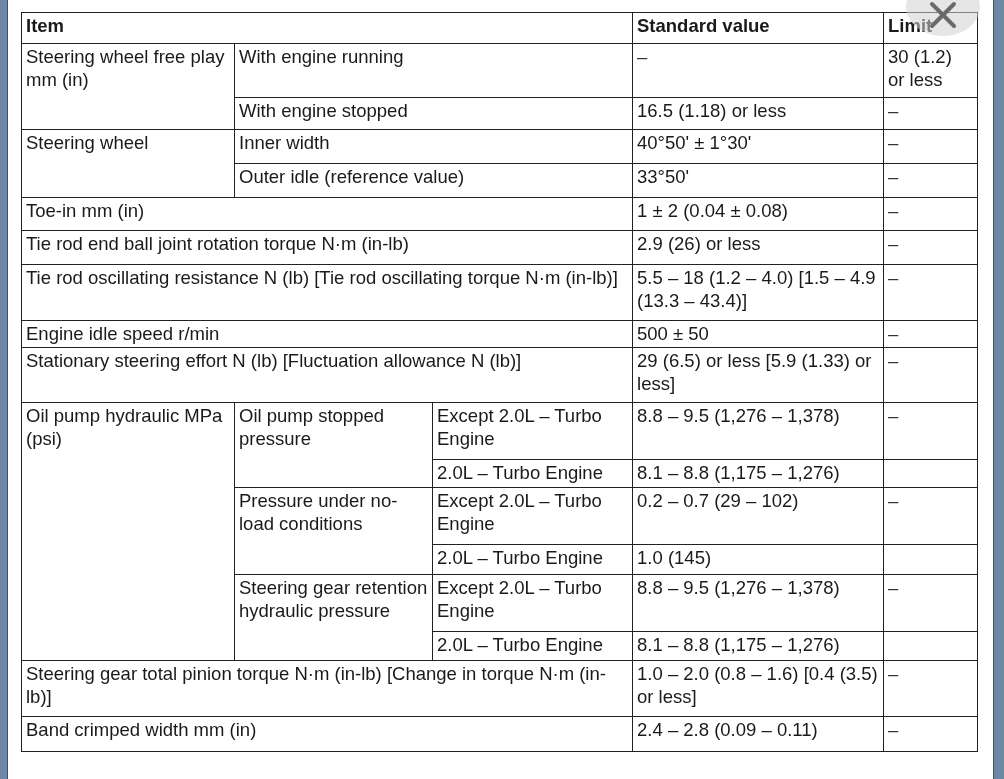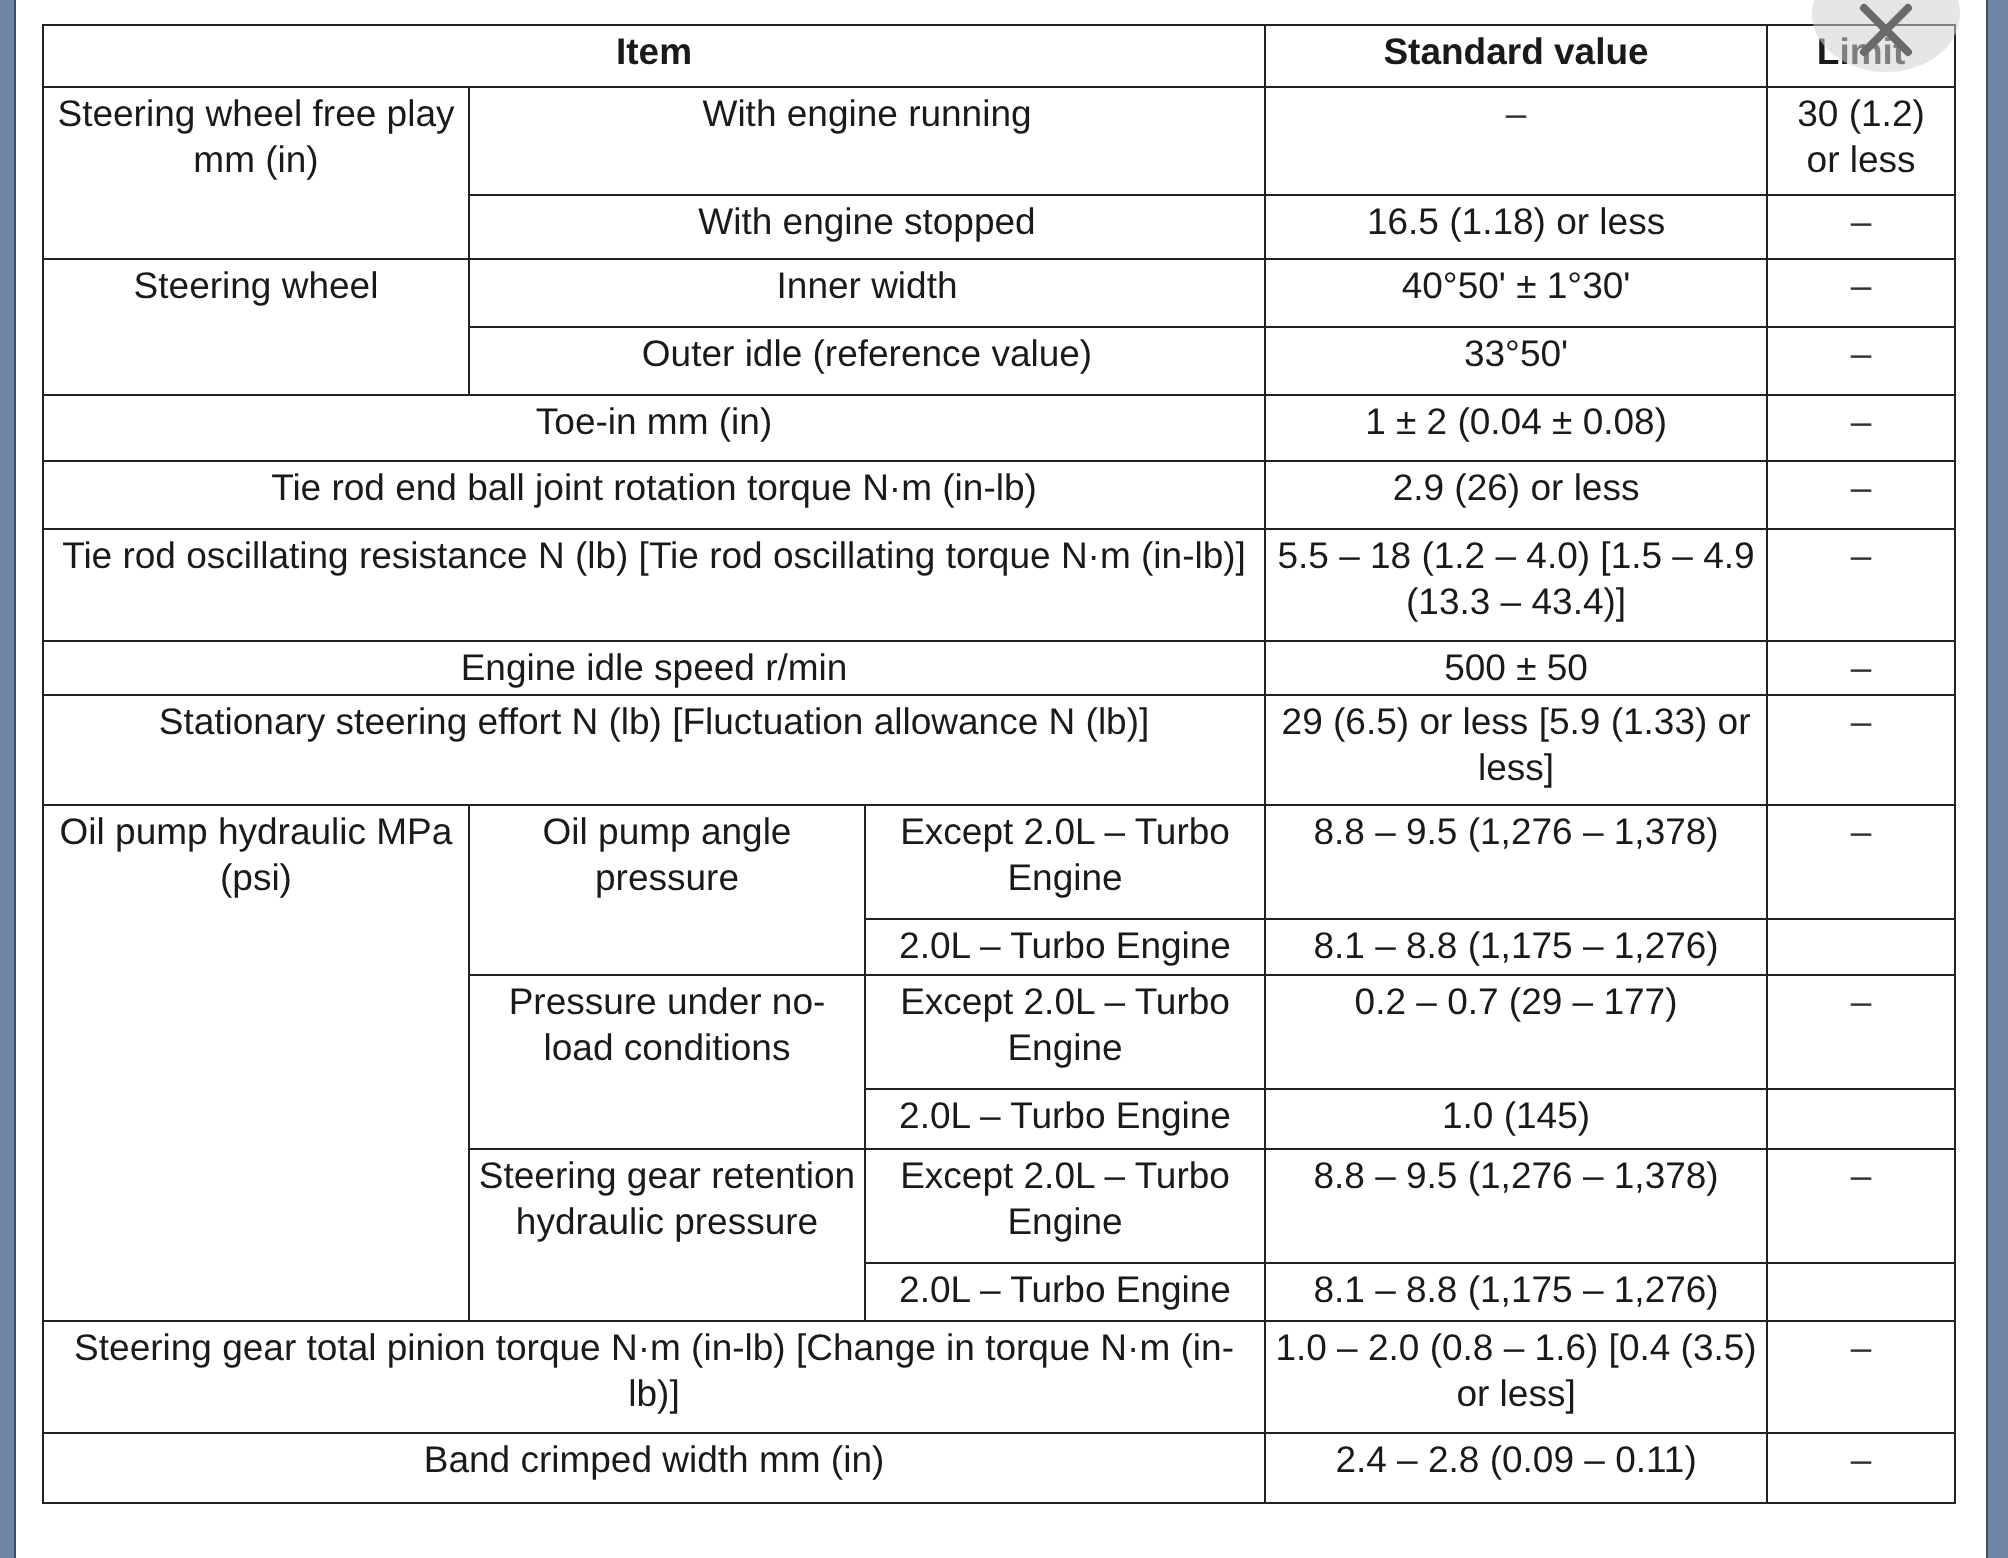--- a/index.html
+++ b/index.html
@@ -23,21 +23,21 @@
     table-layout: fixed;
     width: 956px;
     font-size: 18.5px;
     color: #1a1a1a;
     line-height: 23px;
   }
   table.spec td, table.spec th {
     border: 1.5px solid #222;
     padding: 1px 4px 2px 4px;
     vertical-align: top;
-    text-align: center;
+    text-align: left;
     font-weight: normal;
     overflow: hidden;
   }
   table.spec th { font-weight: bold; }
   .dash { color: #333; }
 
   .close-btn {
     position: absolute; left: 898px; top: -22px; width: 74px; height: 58px;
     border-radius: 50%;
     background: rgba(210,210,210,0.55);
@@ -113,34 +113,34 @@
       <td class="dash">–</td>
     </tr>
     <tr style="height:55px">
       <td colspan="3">Stationary steering effort N (lb) [Fluctuation allowance N (lb)]</td>
       <td>29 (6.5) or less [5.9 (1.33) or less]</td>
       <td class="dash">–</td>
     </tr>
 
     <tr style="height:57px">
       <td rowspan="6">Oil pump hydraulic MPa (psi)</td>
-      <td rowspan="2">Oil pump angle pressure</td>
+      <td rowspan="2">Oil pump stopped pressure</td>
       <td>Except 2.0L – Turbo Engine</td>
       <td>8.8 – 9.5 (1,276 – 1,378)</td>
       <td class="dash">–</td>
     </tr>
     <tr style="height:28px">
       <td>2.0L – Turbo Engine</td>
       <td>8.1 – 8.8 (1,175 – 1,276)</td>
       <td></td>
     </tr>
     <tr style="height:57px">
       <td rowspan="2">Pressure under no-load conditions</td>
       <td>Except 2.0L – Turbo Engine</td>
-      <td>0.2 – 0.7 (29 – 177)</td>
+      <td>0.2 – 0.7 (29 – 102)</td>
       <td class="dash">–</td>
     </tr>
     <tr style="height:30px">
       <td>2.0L – Turbo Engine</td>
       <td>1.0 (145)</td>
       <td></td>
     </tr>
     <tr style="height:57px">
       <td rowspan="2">Steering gear retention hydraulic pressure</td>
       <td>Except 2.0L – Turbo Engine</td>

